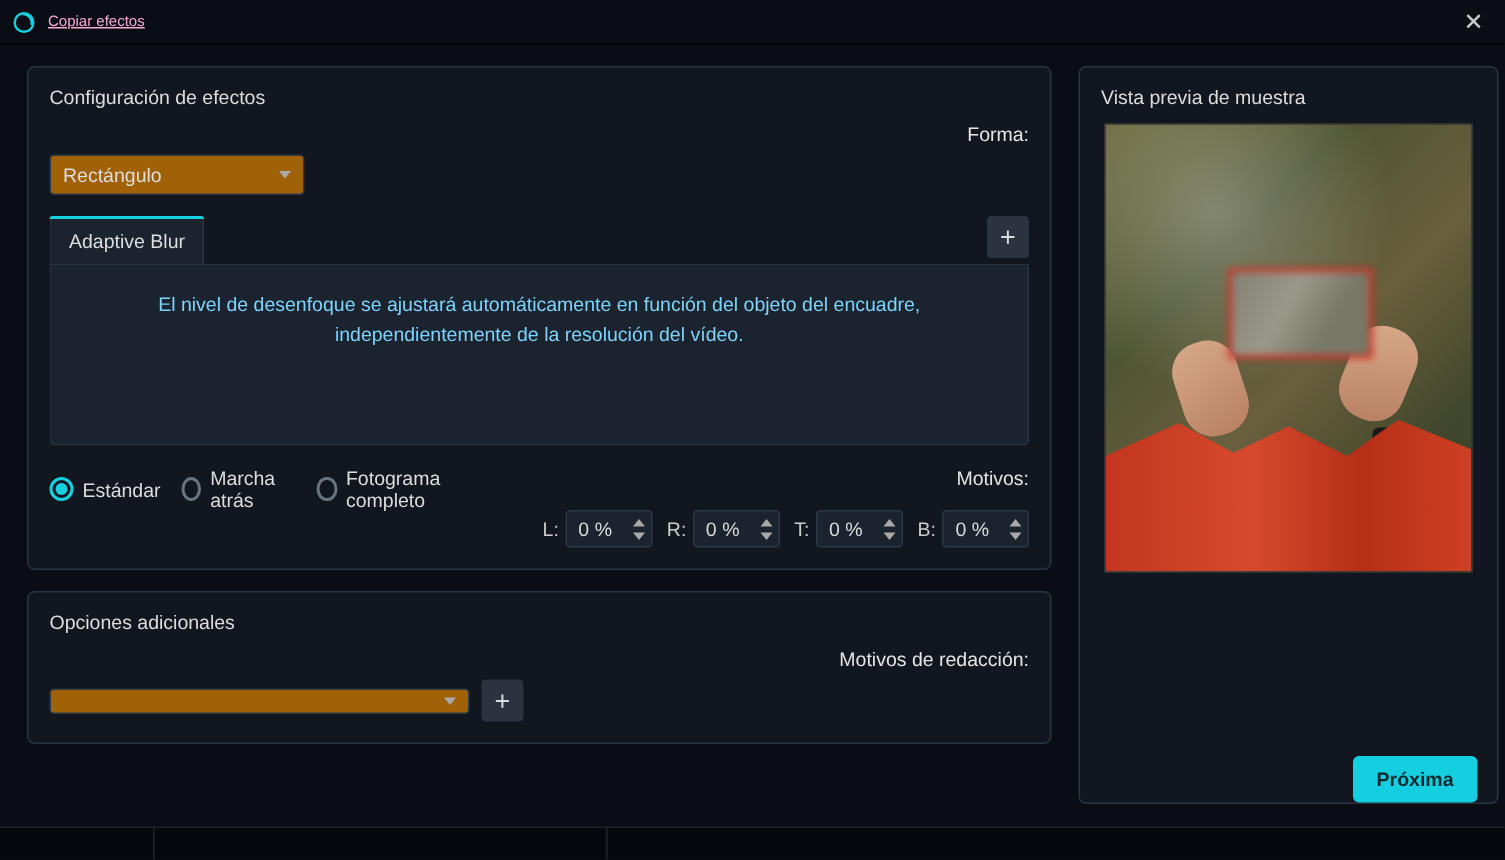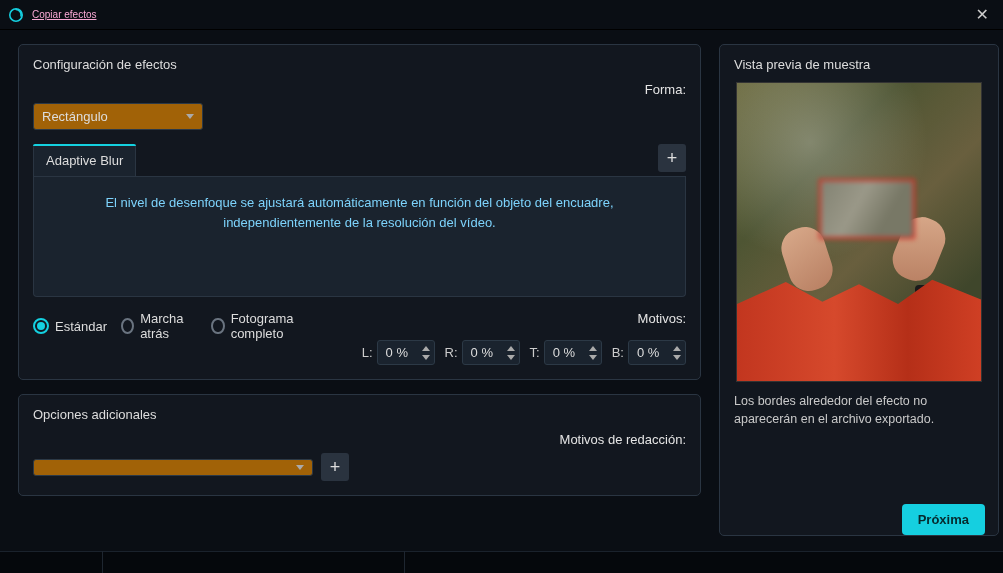--- a/index.html
+++ b/index.html
@@ -299,21 +299,20 @@
     <div class="panel" style="height:492px;">
       <div class="panel-title">Vista previa de muestra</div>
       <div class="preview-box">
         <div class="bg-forest"></div>
         <div class="hand left"></div>
         <div class="hand right"></div>
         <div class="wrist"></div>
         <div class="jacket"></div>
         <div class="blur-rect"></div>
       </div>
-      <div class="preview-note">Los bordes alrededor del efecto no aparecerán en el archivo exportado.</div>
     </div>
   </div>
 </div>
 
 <div class="footer">
   <button class="primary-btn">
     <span>Próxima</span>
   </button>
 </div>
 

